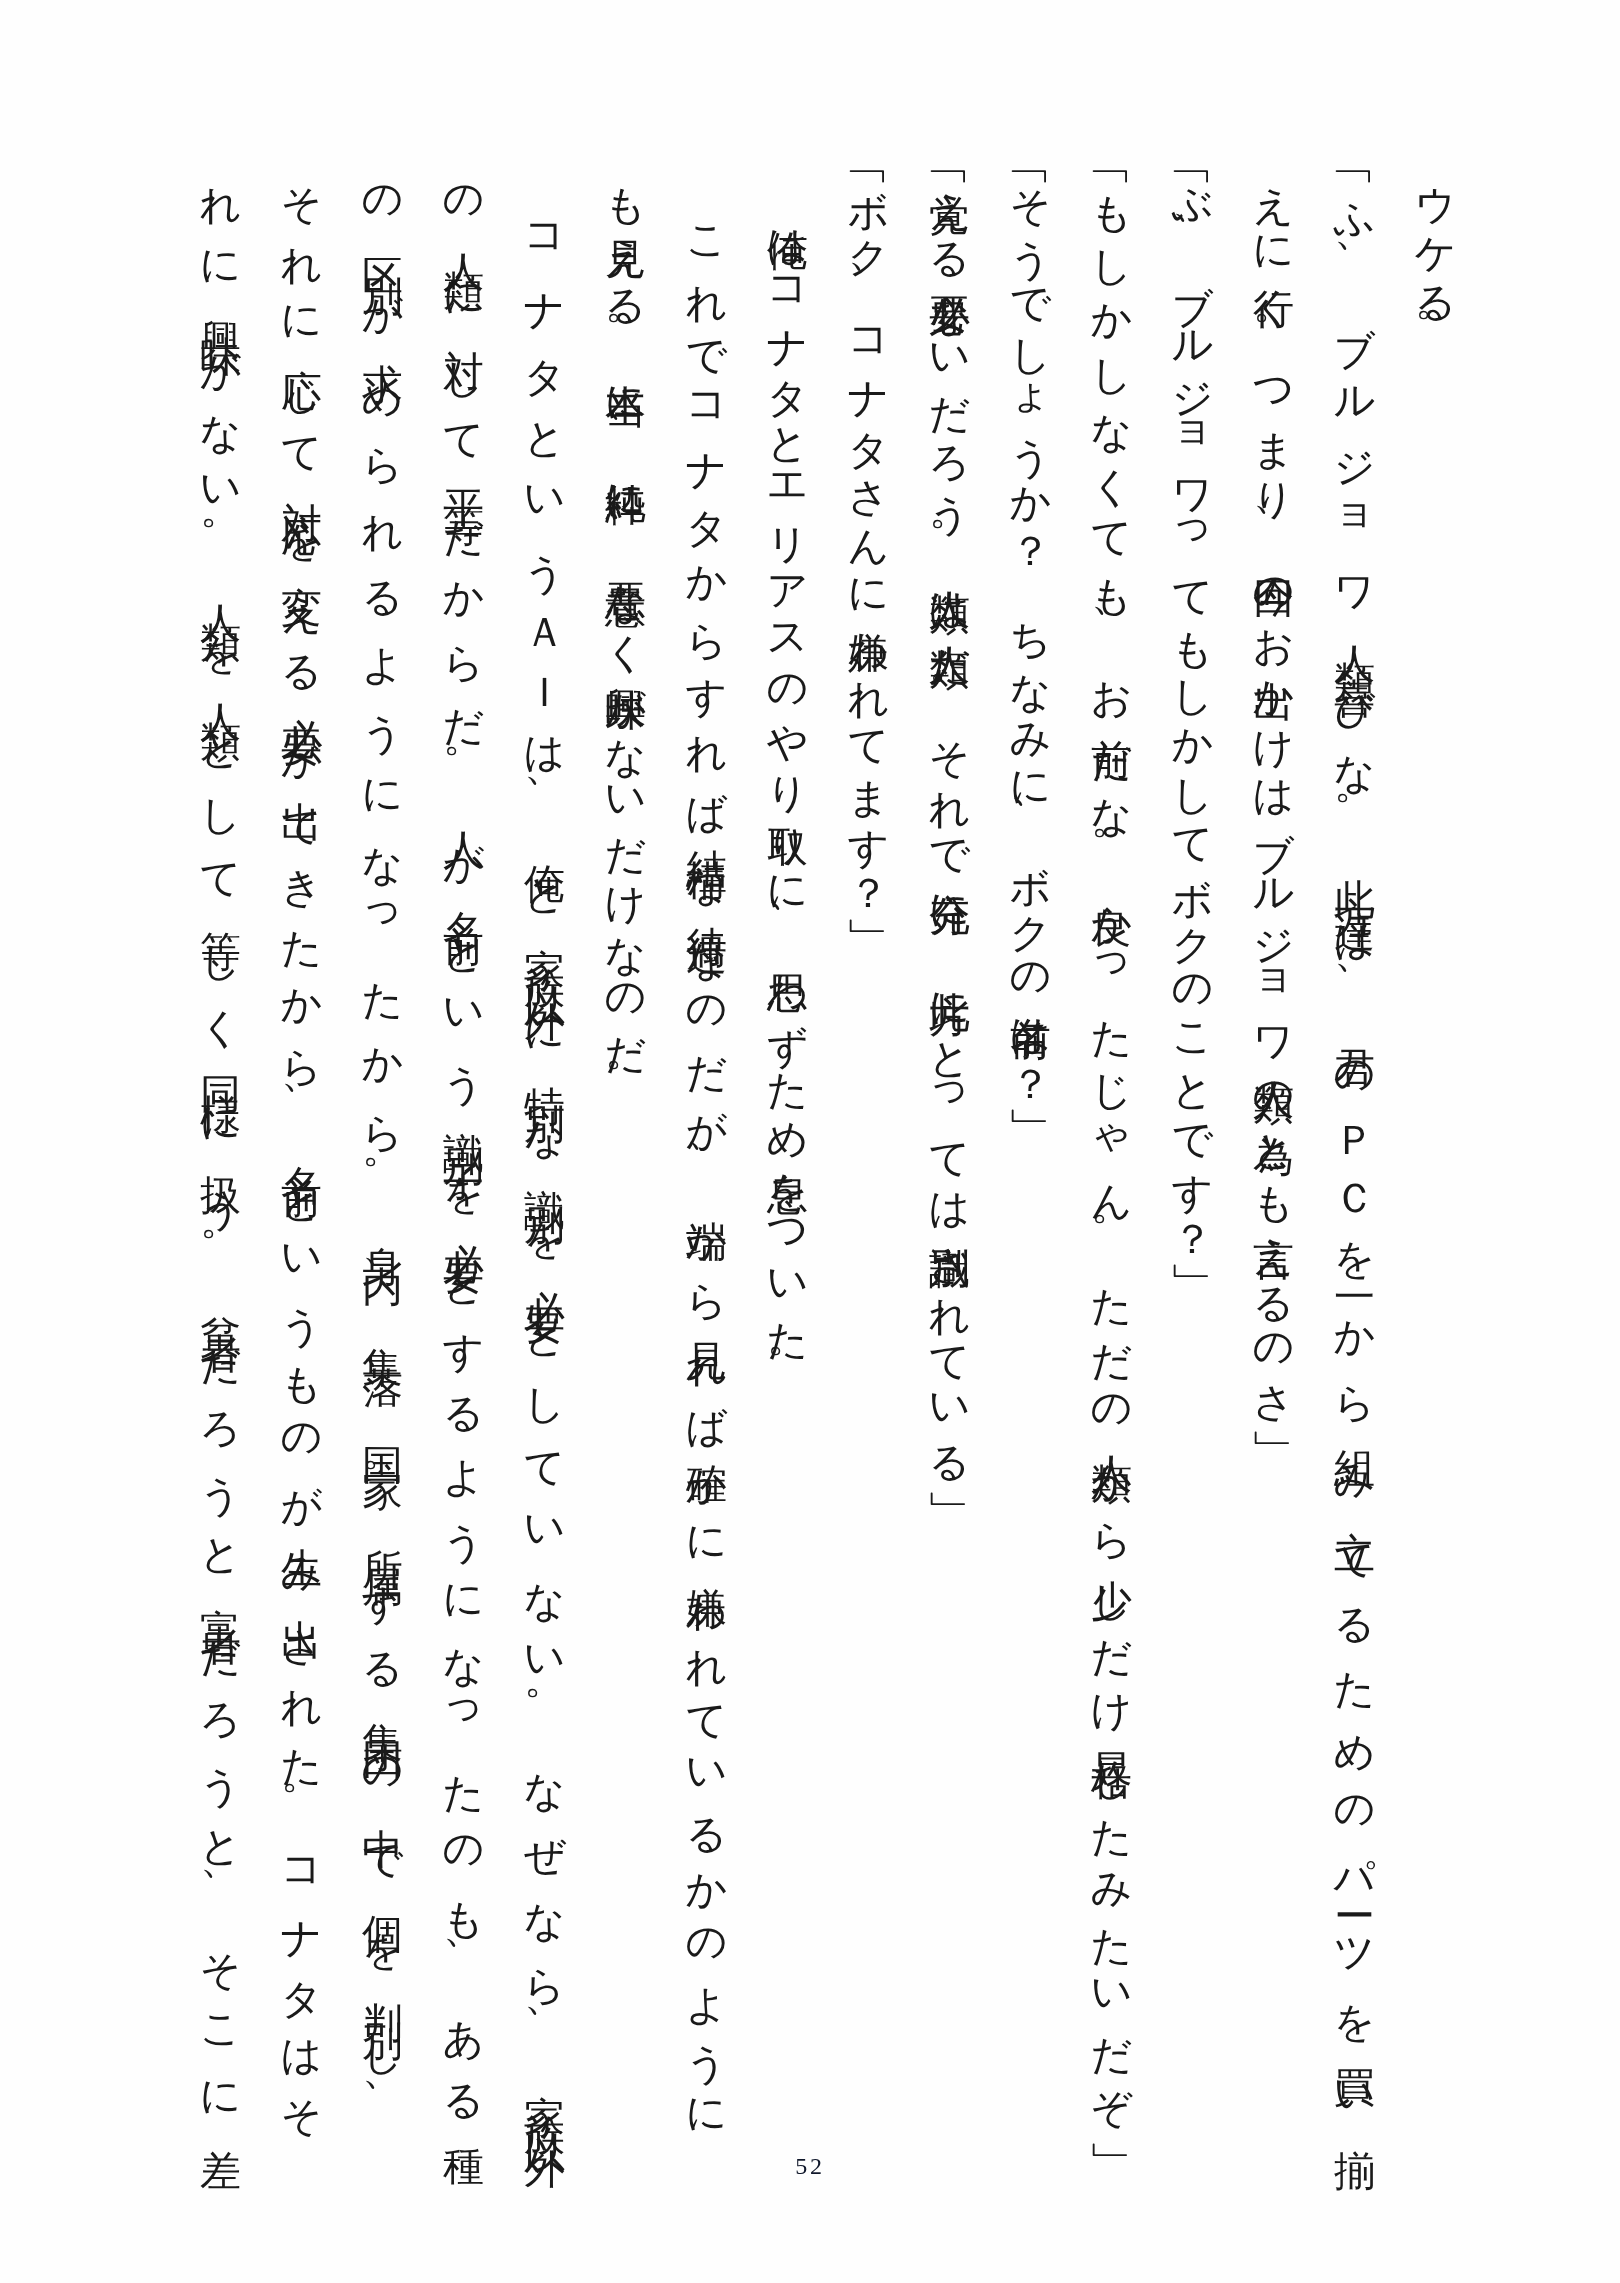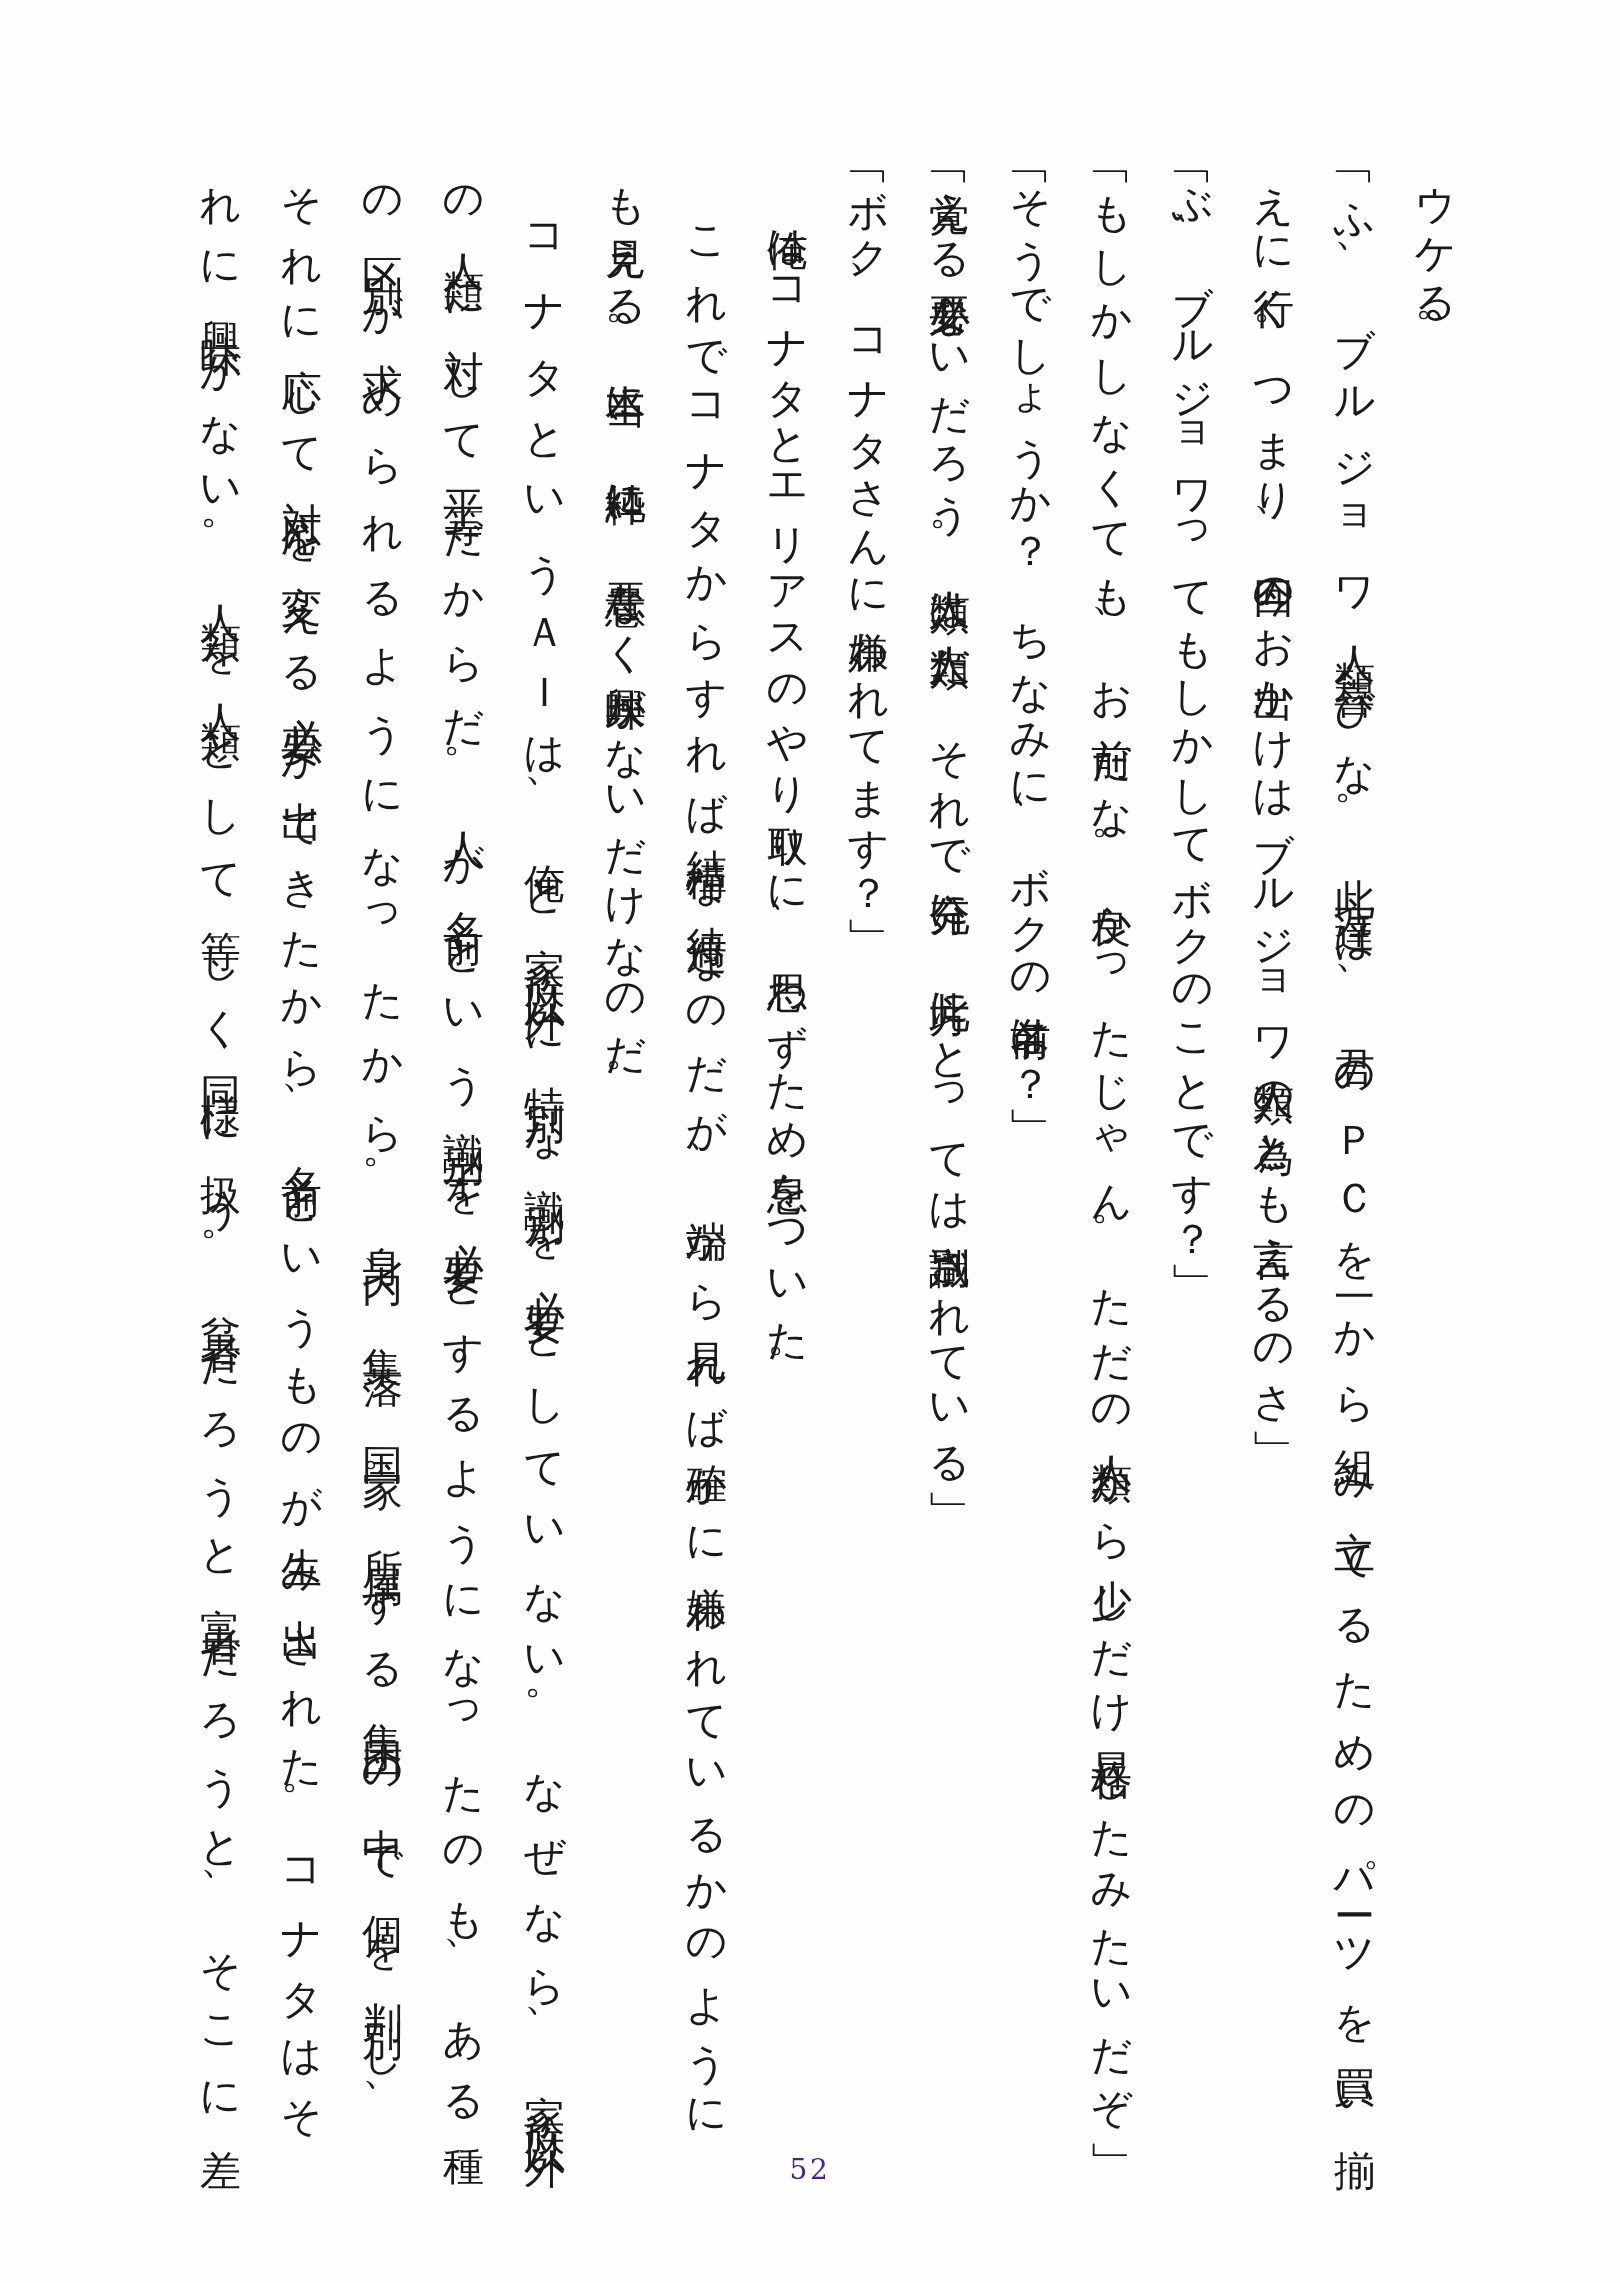--- a/index.html
+++ b/index.html
@@ -44,23 +44,24 @@
   }
   
   .col.indent {
     text-indent: 1em;
   }
   .page-number {
     position: absolute;
     top: 2153px;
     left: 50%;
     transform: translateX(-50%);
-    font-size: 28px;
+    font-size: 24px;
     letter-spacing: 2.7px;
-    color: #4c1d95;
+    color: #0f172a;
+    font-family: Liberation Serif, serif;
   }
 </style>
 </head>
 <body>
 
 <div class="page">
 
   <div class="text-block">
     <p class="col">ウケる。</p>
     <p class="col justify">「ふ、ブルジョワ人類喜びな。此方達は、君のＰＣを一から組み立てるためのパーツを買い揃</p>

